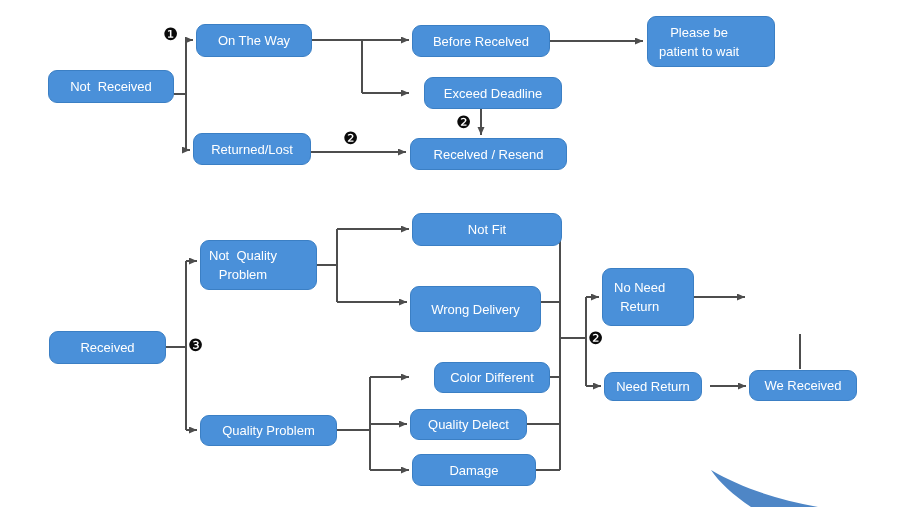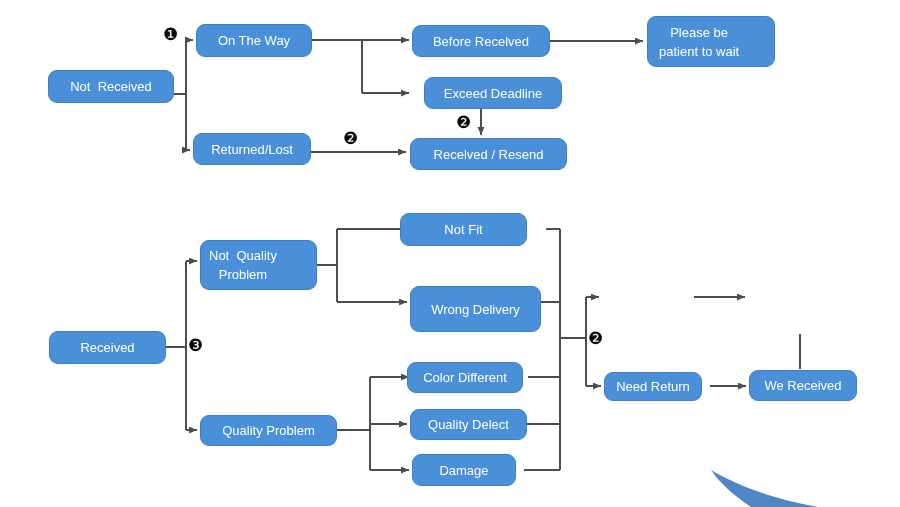--- a/index.html
+++ b/index.html
@@ -76,26 +76,28 @@
   <div class="node" style="left:412px;top:25px;width:138px;height:32px">Before Recelved</div>
   <div class="node left" style="left:647px;top:16px;width:128px;height:51px">Please be
 patient to wait</div>
   <div class="node" style="left:424px;top:77px;width:138px;height:32px">Exceed Deadline</div>
   <div class="node" style="left:193px;top:133px;width:118px;height:32px">Returned/Lost</div>
   <div class="node" style="left:410px;top:138px;width:157px;height:32px">Recelved / Resend</div>
 
   <div class="node left" style="left:200px;top:240px;width:117px;height:50px;padding-left:8px">Not  Quality
 Problem</div>
   <div class="node" style="left:49px;top:331px;width:117px;height:33px">Received</div>
-  <div class="node" style="left:400px;top:213px;width:127px;height:33px">Not Fit</div>
+  <div class="node" style="left:412px;top:213px;width:150px;height:33px">Not Fit</div>
   <div class="node" style="left:410px;top:286px;width:131px;height:46px">Wrong Delivery</div>
   <div class="node" style="left:200px;top:415px;width:137px;height:31px">Quality Problem</div>
-  <div class="node" style="left:407px;top:362px;width:116px;height:31px">Color Different</div>
+  <div class="node" style="left:434px;top:362px;width:116px;height:31px">Color Different</div>
   <div class="node" style="left:410px;top:409px;width:117px;height:31px">Quality Delect</div>
-  <div class="node" style="left:412px;top:454px;width:104px;height:32px">Damage</div>
+  <div class="node" style="left:412px;top:454px;width:124px;height:32px">Damage</div>
+  <div class="node left" style="left:602px;top:268px;width:92px;height:58px">No Need
+Return</div>
   <div class="node" style="left:604px;top:372px;width:98px;height:29px">Need Return</div>
   <div class="node" style="left:749px;top:370px;width:108px;height:31px">We Received</div>
 
   <span class="marker" style="left:163px;top:26px">❶</span>
   <span class="marker" style="left:456px;top:114px">❷</span>
   <span class="marker" style="left:343px;top:130px">❷</span>
   <span class="marker" style="left:188px;top:337px">❸</span>
   <span class="marker" style="left:588px;top:330px">❷</span>
 
 </div>

